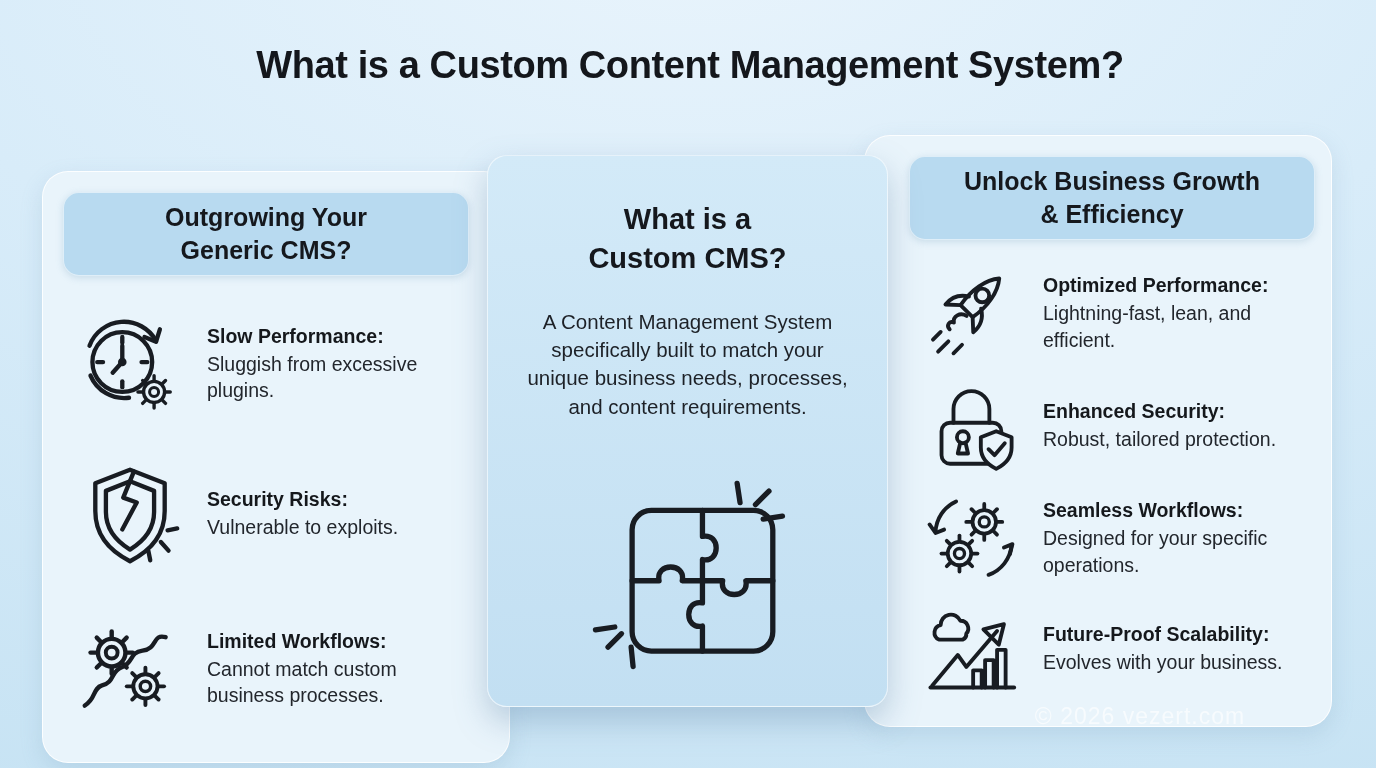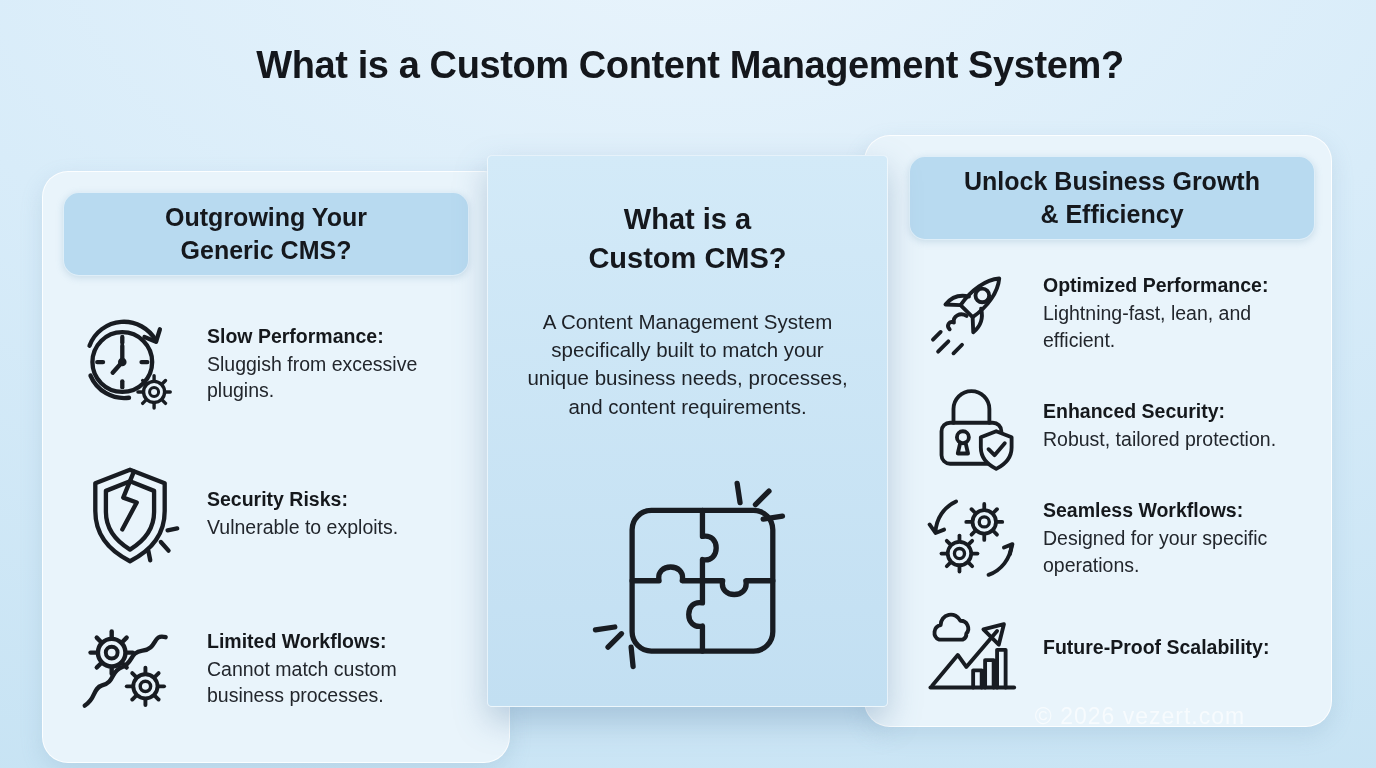--- a/index.html
+++ b/index.html
@@ -17,21 +17,21 @@
   .card.side {
     top:135px; width:468px; height:592px; background:#e9f4fb;
     border:1.5px solid rgba(255,255,255,0.85);
     box-shadow:0 8px 22px rgba(110,150,180,0.20);
   }
   #left-card  { left:42px;margin-top:36px;  }
   #right-card { left:864px; }
   .card.center {
     left:487px; top:155px; width:401px; height:552px; z-index:5;
     background:linear-gradient(180deg,#d3eaf8 0%, #c2dff2 100%);
-    border:1.5px solid rgba(255,255,255,0.6); border-radius:5px;
+    border:1.5px solid rgba(255,255,255,0.6); border-radius:20px;
     box-shadow:0 14px 32px rgba(90,130,165,0.35);
   }
   .pill {
     position:absolute; top:20px; height:84px; border-radius:16px;
     background:#b8daf0; border:1px solid rgba(255,255,255,0.55);
     box-shadow:0 2px 7px rgba(120,160,190,0.28);
     display:flex; flex-direction:column; align-items:center; justify-content:center;
     text-align:center; font-weight:700; font-size:25px; line-height:1.32; color:#15181d;
   }
   #left-card  .pill { left:20px; width:406px; }
@@ -242,18 +242,19 @@
         <g stroke="currentColor" fill="none" stroke-width="4.5" stroke-linecap="round" stroke-linejoin="round">
           <path d="M14,44 A9,9 0 0 1 16,27 A12,12 0 0 1 39,22 A9,9 0 0 1 46,37 A7,7 0 0 1 42,44 L14,44"></path>
           <line x1="4" y1="100" x2="102" y2="100"></line>
           <path d="M54,100 V80 H64 V100 M68,100 V68 H78 V100 M82,100 V56 H92 V100"></path>
           <path d="M6,98 L36,62 L46,76 L82,34"></path>
           <path d="M66,32 L90,26 L84,50 Z"></path>
         </g>
       </svg>
       <div class="row-text">
         <div class="row-heading">Future-Proof Scalability:</div>
+        <div class="row-body">Evolves with your business.</div>
       </div>
     </div>
   </section>
 
   <div class="watermark">© 2026 vezert.com</div>
 </div>
 
 </body></html>

